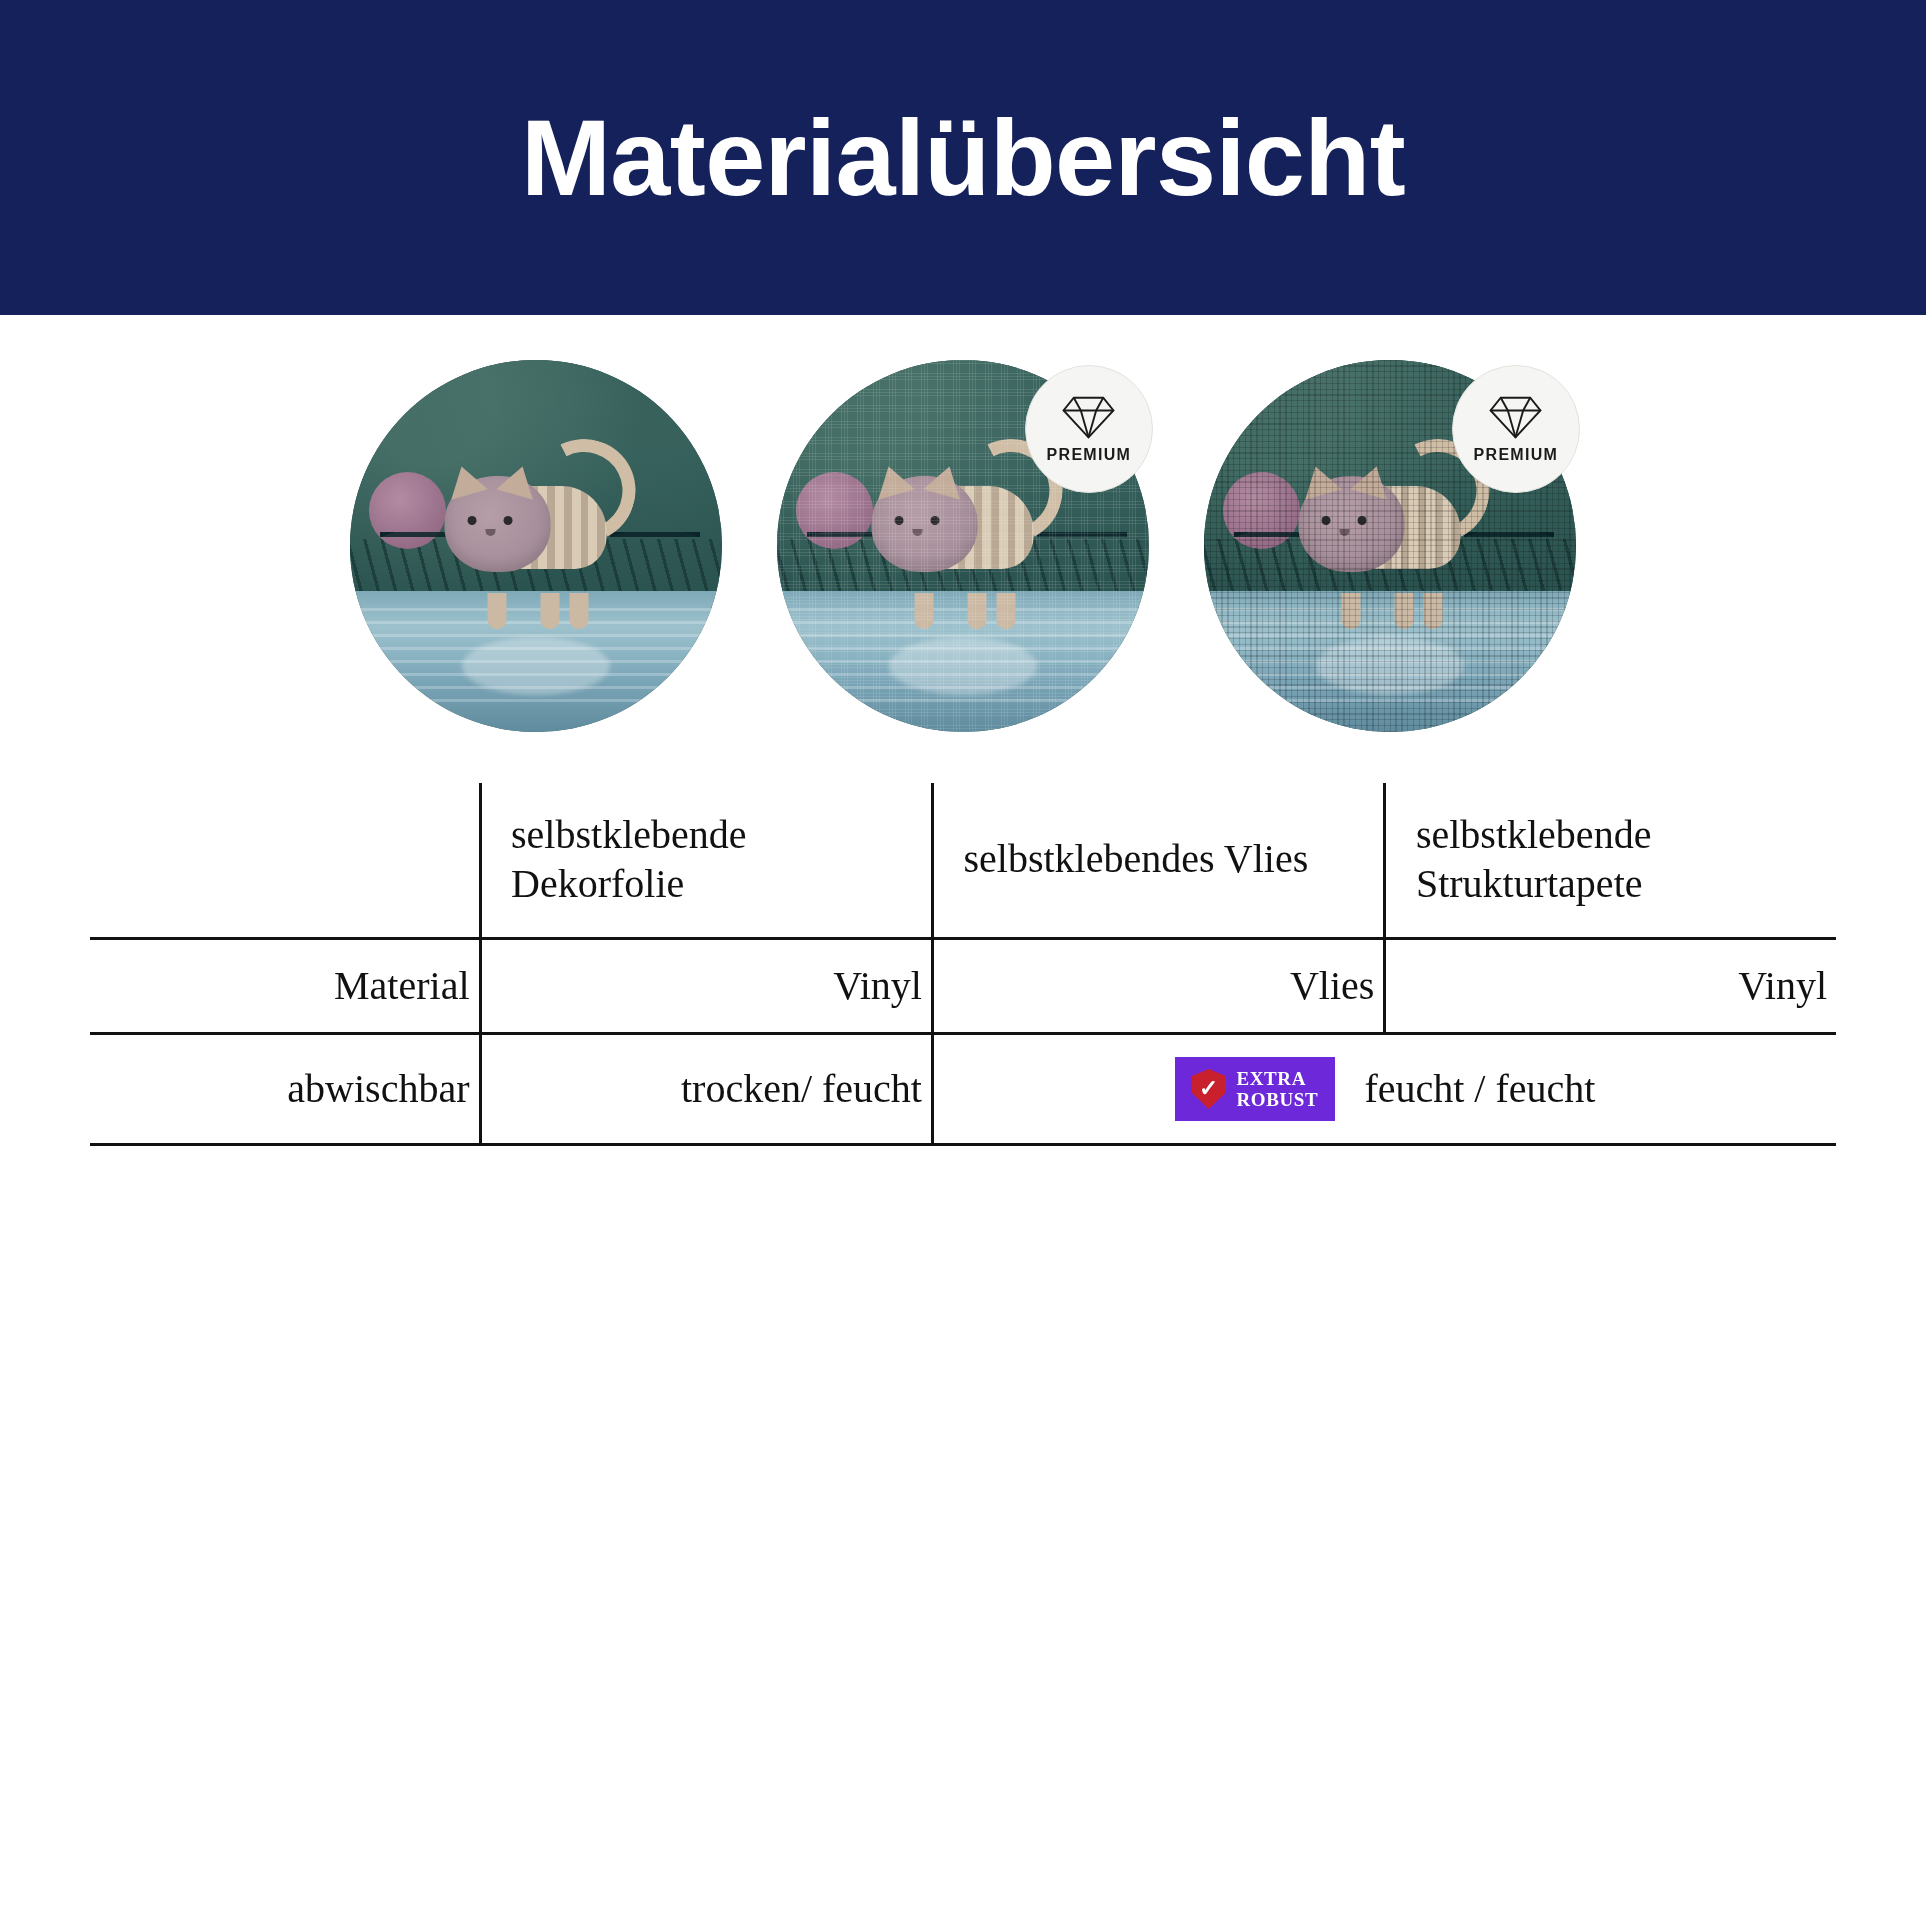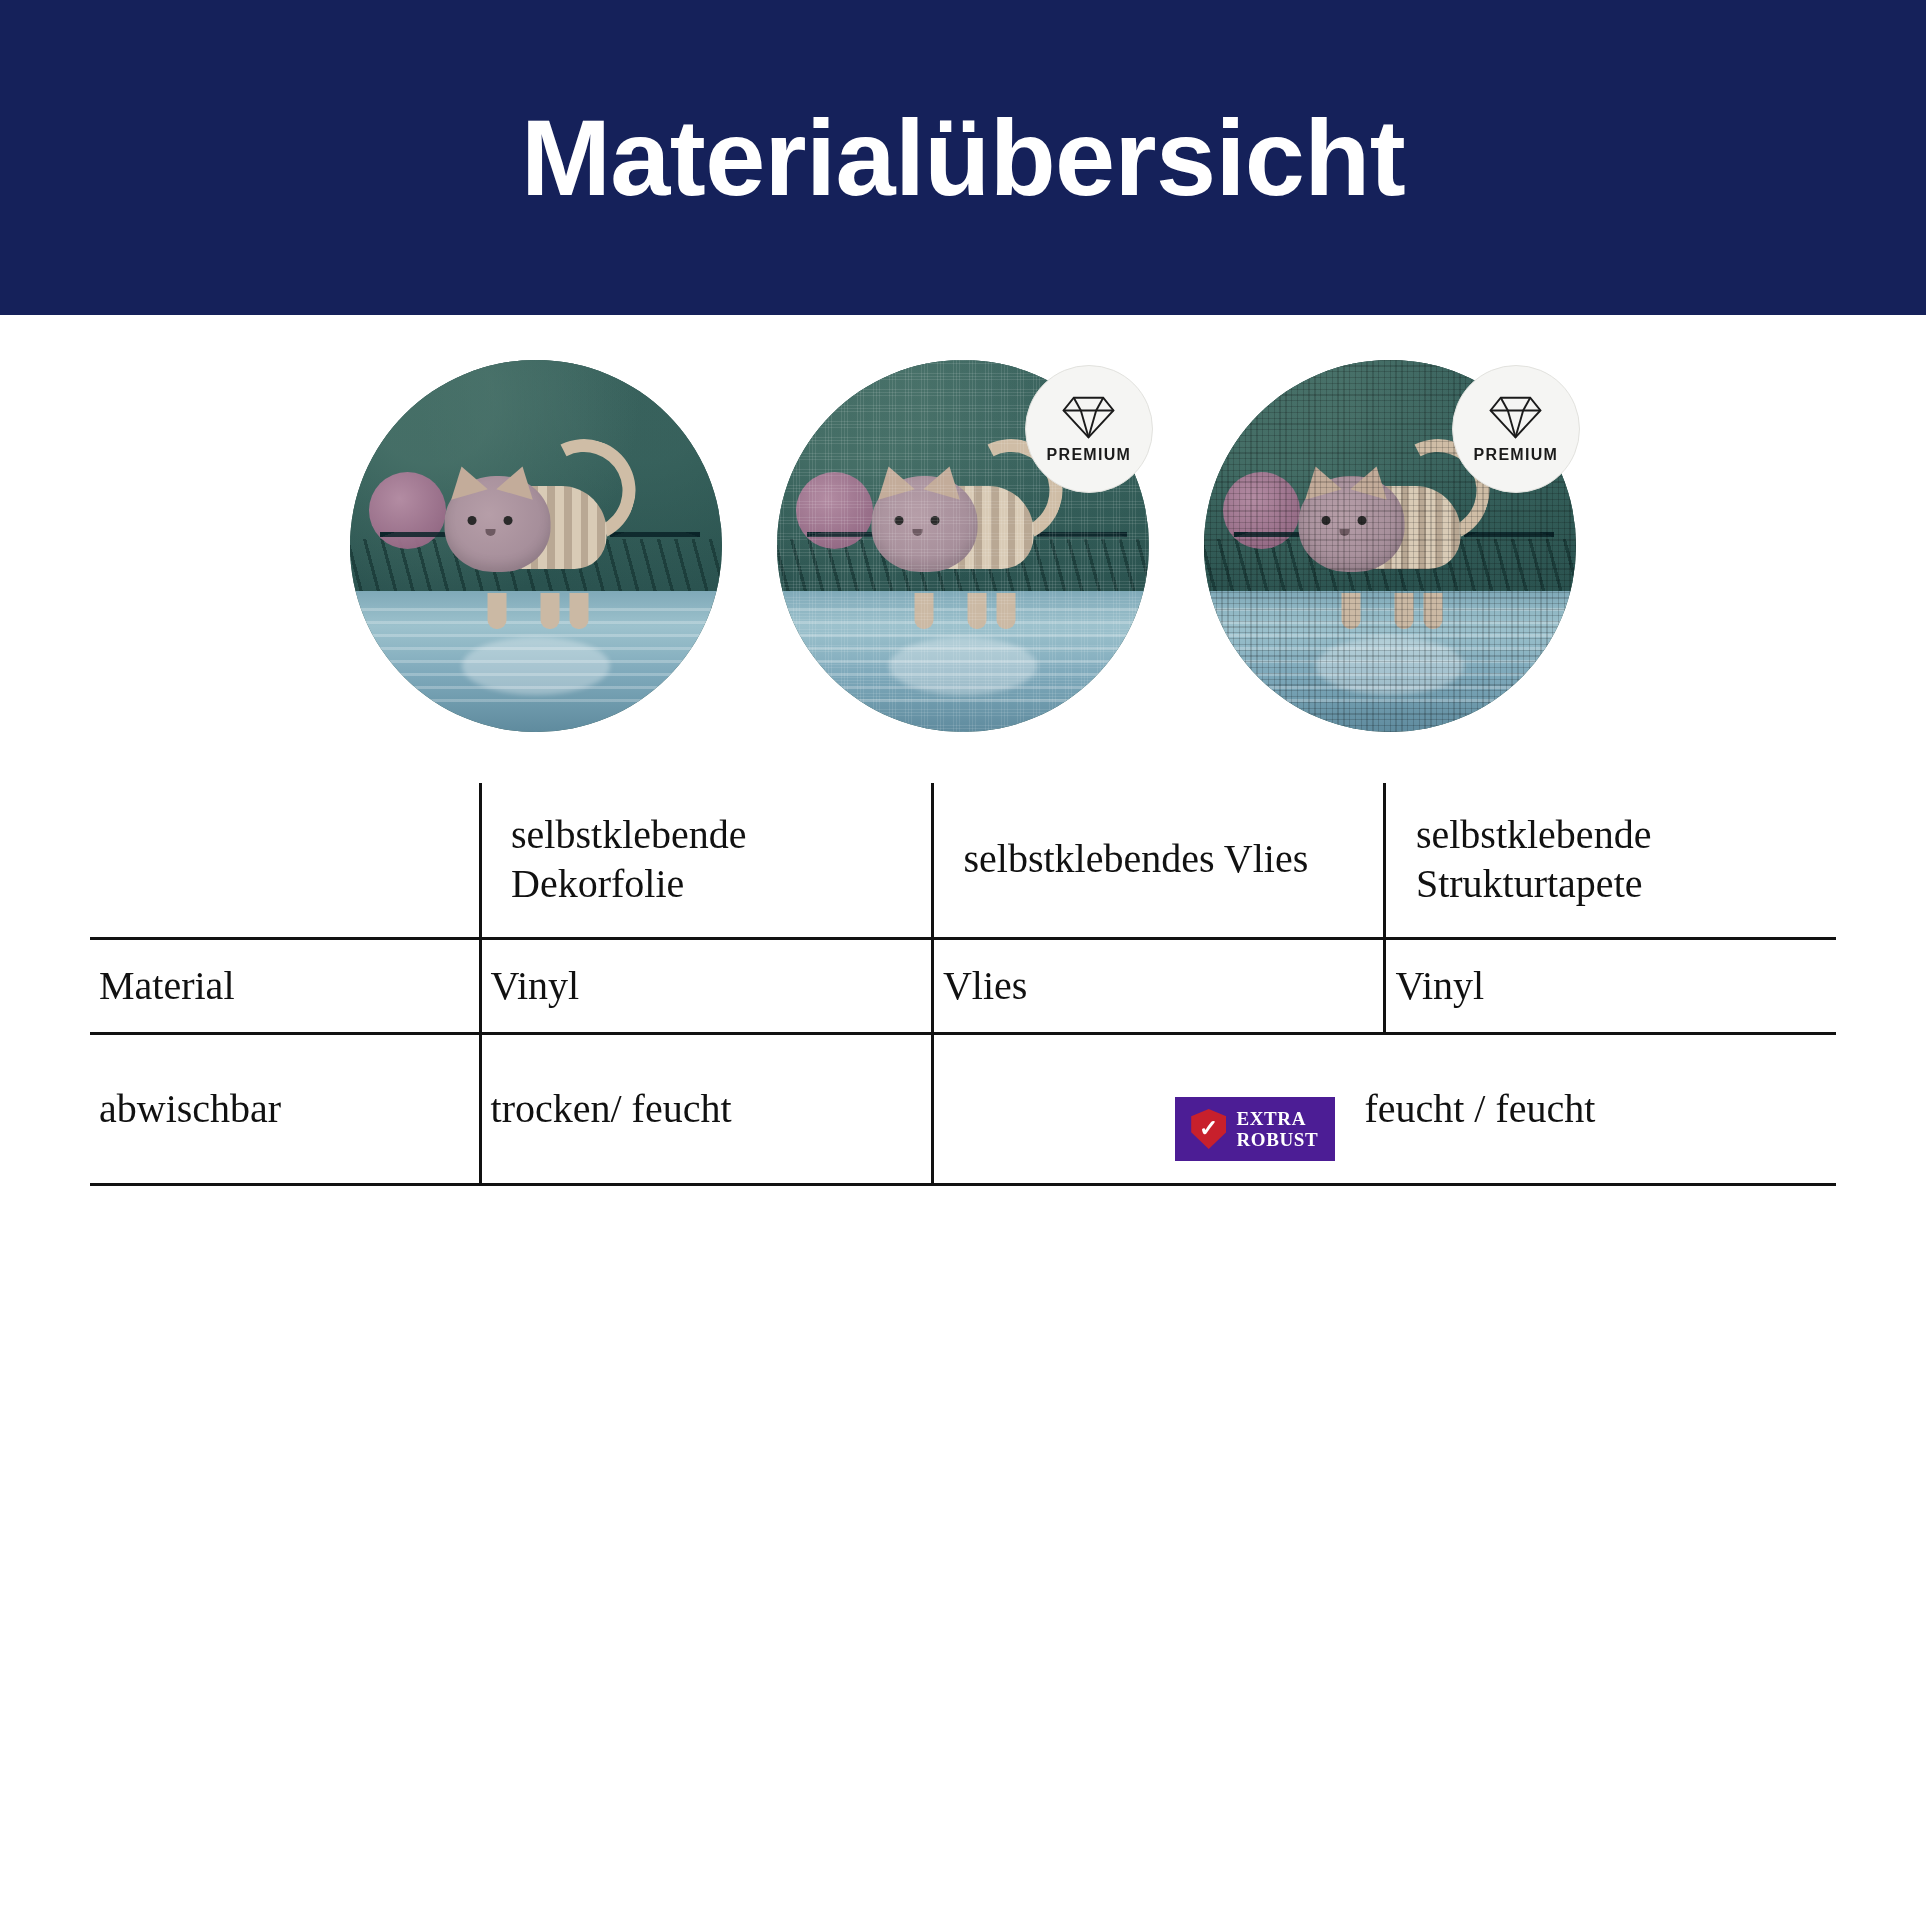--- a/index.html
+++ b/index.html
@@ -258,21 +258,21 @@
     font-family: Liberation Serif, serif;
   }
   table.matrix {
     width: 100%;
     border-collapse: collapse;
     table-layout: fixed;
   }
   table.matrix td {
     font-size: 40px;
     color: #111111;
-    text-align: left;
+    text-align: right;
     vertical-align: middle;
     padding: 22px 9px;
     line-height: 1.22;
   }
   .col-label { width: 23%; }
   .col-a, .col-b, .col-c { width: 25.6%; }
 
   
   tr.head td {
     padding-top: 28px;
@@ -301,28 +301,27 @@
 
   .label-cell { text-align: center; }
 
   .wipe-cell {
     display: flex;
     align-items: center;
     justify-content: center;
     gap: 29.5px;
   }
   .robust-badge {
-    background: #4c1d95;
+    background: #6d28d9;
     border-radius: 0;
     padding: 10.3px 16.7px;
     display: inline-flex;
     align-items: center;
     gap: 10.3px;
     color: #ffffff;
-    margin-top: 40px;
   }
   .robust-badge .shield {
     width: 35px;
     height: 40px;
     background: #c8202c;
     clip-path: polygon(50% 0%, 100% 18%, 100% 58%, 50% 100%, 0% 58%, 0% 18%);
     position: relative;
   }
   .robust-badge .shield:after {
     content: "✓";

